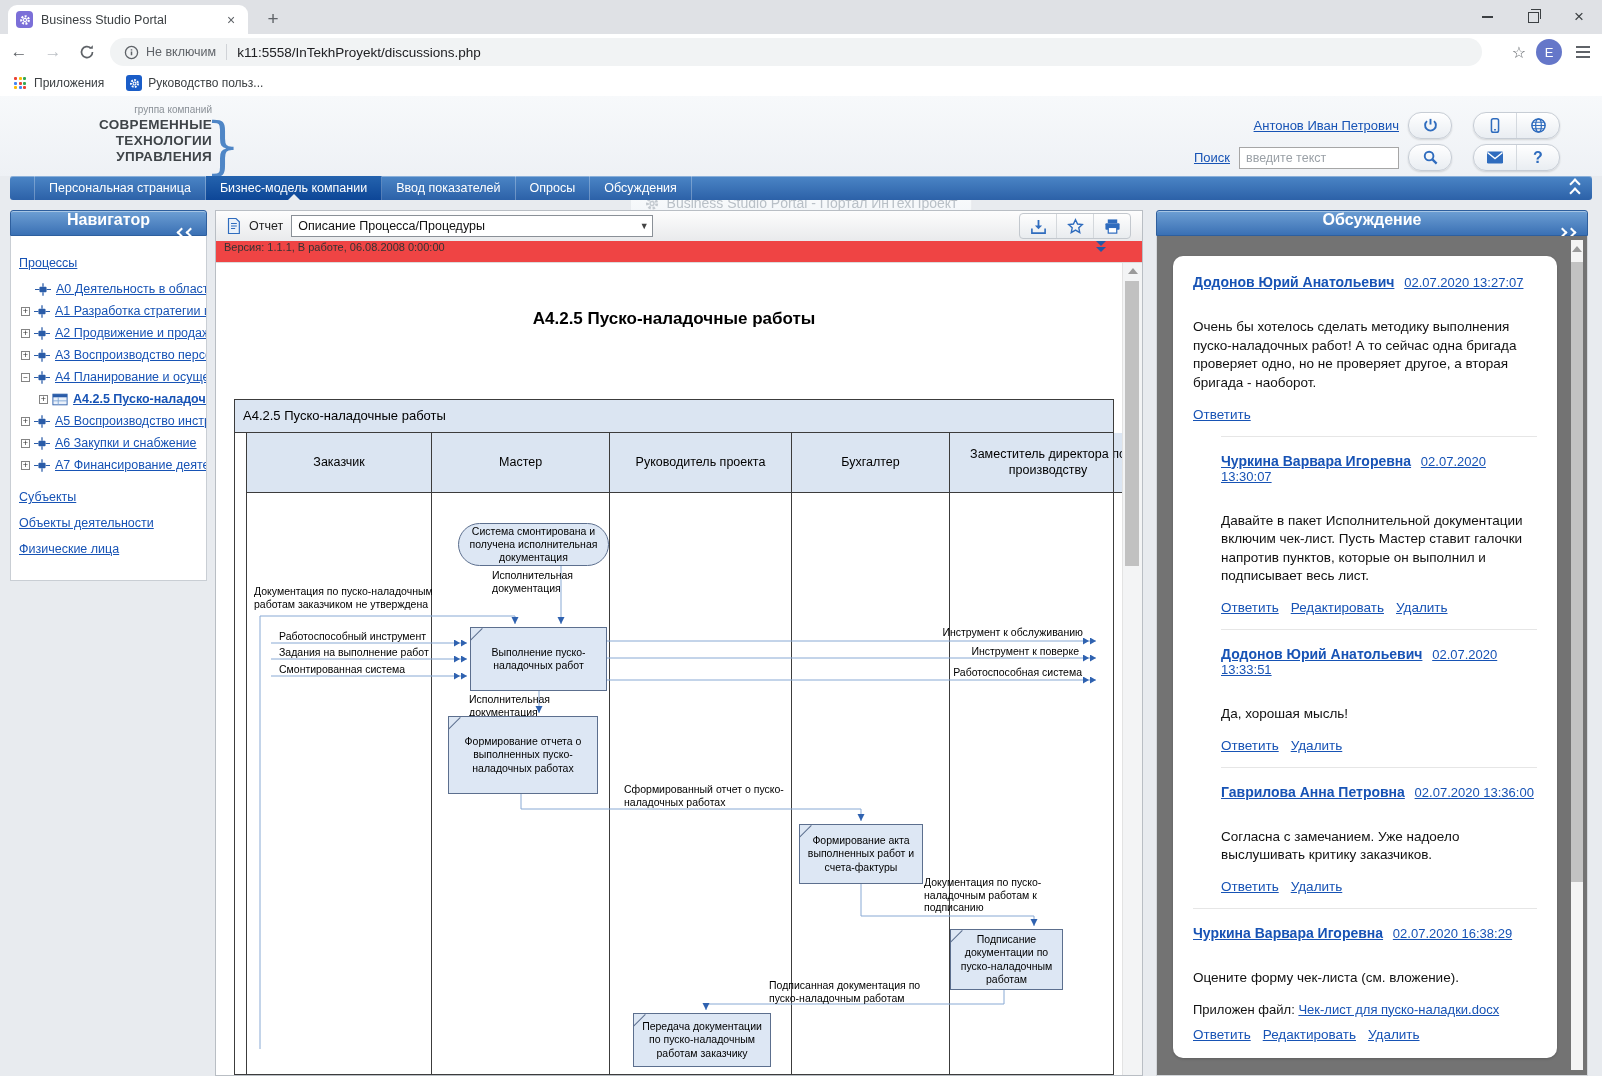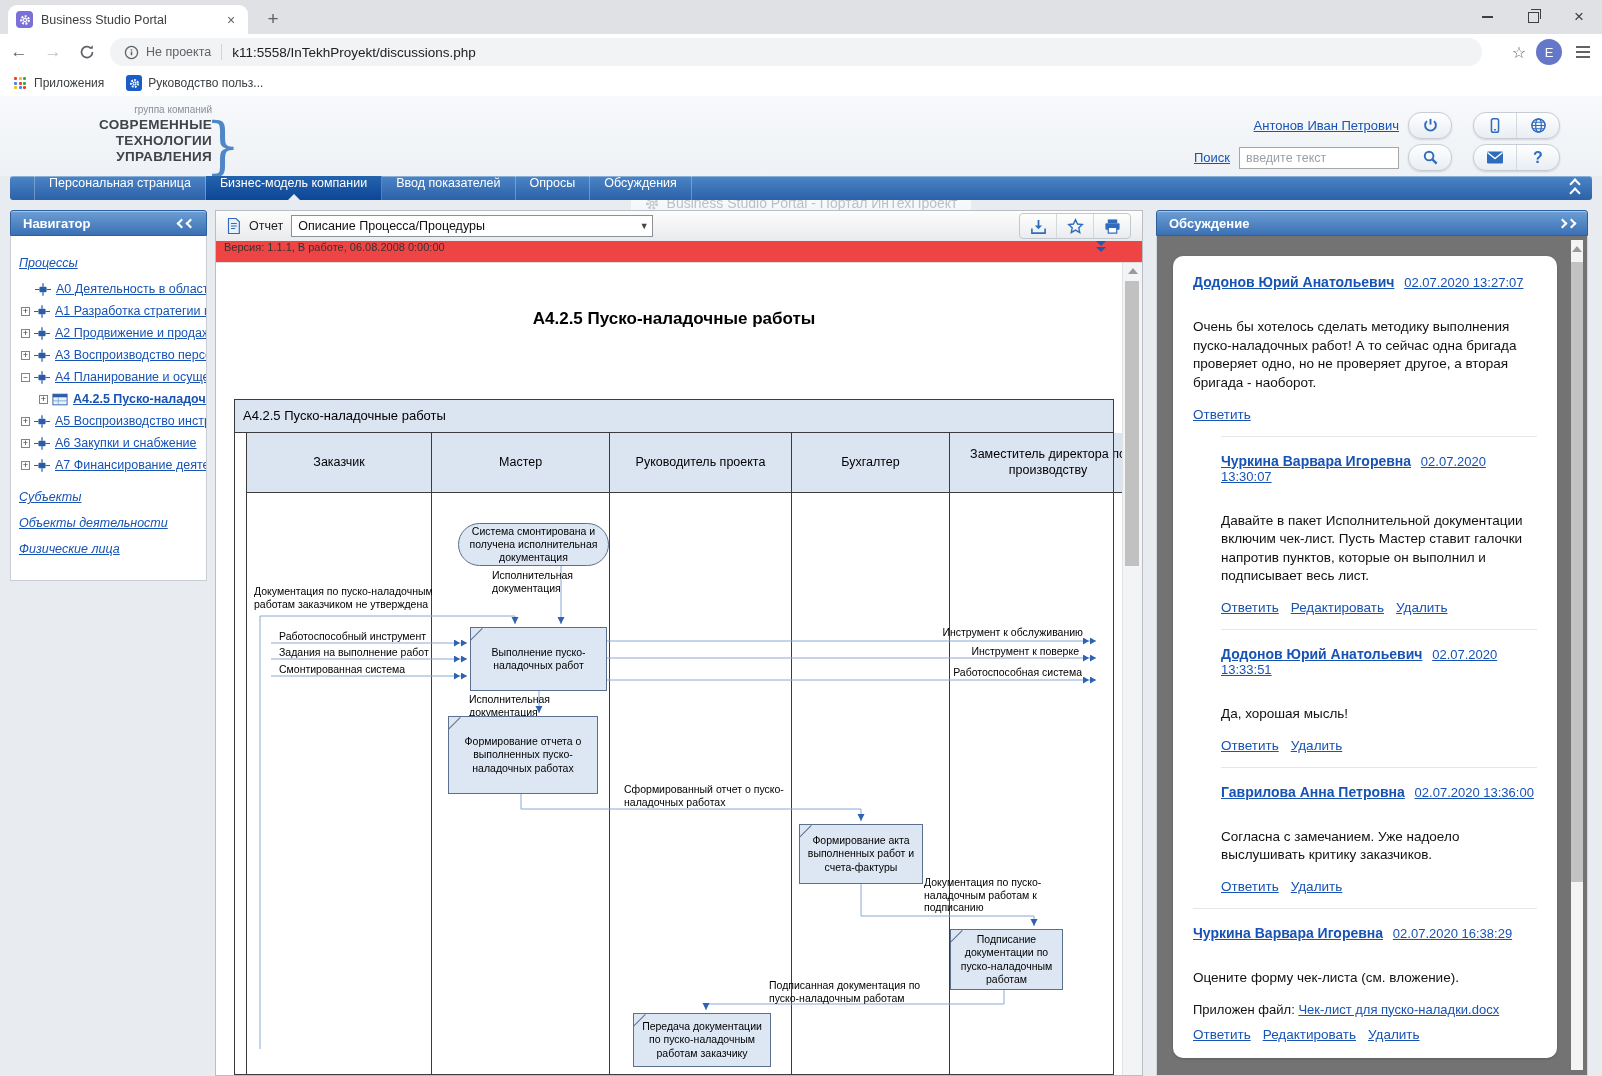--- a/index.html
+++ b/index.html
@@ -59,39 +59,39 @@
   .hgroup .hbtn{border:0;border-radius:0;box-shadow:none;background:transparent;}
   .hgroup .hbtn + .hbtn{border-left:1px solid #d4d9df;}
   .qmark{color:#2f6cbe;font-weight:bold;font-size:16px;}
   .qmark::before{content:"?";}
   .searchinput{width:146px;height:20px;border:1px solid #a6a6a6;font-size:12.5px;padding:0 6px;color:#333;font-family:"Liberation Sans",sans-serif;}
   .searchinput::placeholder{color:#9aa0a6;}
 
   
   .navbar{position:absolute;top:176px;left:10px;right:10px;height:24px;border-radius:3px;background:linear-gradient(#4b85c6,#2c61a8);box-shadow:inset 0 1px 0 rgba(255,255,255,.35);display:flex;align-items:stretch;font-size:12.5px;color:#fff;}
   .nav-lead{width:24px;}
-  .navtab{padding:0 14px;display:flex;border-right:1px solid rgba(255,255,255,.28);position:relative;white-space:nowrap;}
+  .navtab{padding:0 14px;display:flex;align-items:center;border-right:1px solid rgba(255,255,255,.28);position:relative;white-space:nowrap;}
   .navtab:first-of-type{border-left:1px solid rgba(255,255,255,.28);}
   .navtab.active{background:linear-gradient(#2463ae,#0d4697);}
   .navtab.active::after{content:"";position:absolute;left:50%;bottom:0;margin-left:-6px;border-left:6px solid transparent;border-right:6px solid transparent;border-bottom:6px solid #e9edf2;}
   .nav-collapse{margin-left:auto;display:flex;flex-direction:column;align-items:center;justify-content:center;width:34px;gap:1px;}
   .chv-up{width:6px;height:6px;border-left:2px solid #fff;border-top:2px solid #fff;transform:rotate(45deg);}
 
   
-  .phead{height:26px;background:linear-gradient(#6d9fd4,#3a70b4);border:1px solid #2e5f9e;border-radius:3px 3px 0 0;color:#fff;font-weight:bold;font-size:13px;display:flex;align-items:center;padding:0 12px;box-sizing:border-box;box-shadow:inset 0 1px 0 rgba(255,255,255,.4);}
+  .phead{height:26px;background:linear-gradient(#6d9fd4,#3a70b4);border:1px solid #2e5f9e;border-radius:3px 3px 0 0;color:#fff;font-weight:bold;font-size:16px;display:flex;align-items:center;padding:0 12px;box-sizing:border-box;box-shadow:inset 0 1px 0 rgba(255,255,255,.4);flex-direction:column;}
   .chl{width:5px;height:5px;border-left:2px solid #fff;border-bottom:2px solid #fff;transform:rotate(45deg);}
   .chr{width:5px;height:5px;border-left:2px solid #fff;border-bottom:2px solid #fff;transform:rotate(225deg);}
   .dbl{margin-left:auto;display:flex;gap:2px;}
 
   
   .sidebar{position:absolute;left:10px;top:210px;width:197px;}
   .side-body{background:#fff;border:1px solid #c9ced4;border-top:0;padding:12px 0 16px 8px;overflow:hidden;}
   .trow{display:flex;align-items:center;height:22px;white-space:nowrap;overflow:hidden;font-size:12.5px;}
   .trow a{color:#1753b5;text-decoration:underline;white-space:nowrap;}
-  .trow.rootitem{margin:4px 0;font-style:italic;}
+  .trow.rootitem{margin:4px 0;}
   .exp{flex:none;width:9px;height:9px;border:1px solid #848484;background:#fff;font-size:9px;line-height:7px;text-align:center;color:#333;margin-right:4px;box-sizing:border-box;}
   .exp.plus::before{content:"+";}
   .exp.minus::before{content:"−";font-size:8px;}
   .tico{flex:none;margin-right:5px;}
   .ind1{padding-left:2px;}
   .ind0{padding-left:16px;}
   .ind2{padding-left:20px;}
   .sel a{font-weight:bold;}
 
   
@@ -205,21 +205,21 @@
       <svg width="16" height="16" viewBox="0 0 16 16">
           <path d="M13.5 8a5.5 5.5 0 1 1-1.8-4" fill="none" stroke="#5f6368" stroke-width="1.7"></path>
           <path d="M13.8 1.2v3.6h-3.6z" fill="#5f6368"></path>
         </svg>
     </div>
     <div class="omnibox">
       <svg width="15" height="15" viewBox="0 0 16 16">
           <circle cx="8" cy="8" r="6.5" fill="none" stroke="#5f6368" stroke-width="1.4"></circle>
           <path d="M8 7v4M8 4.6v1.2" stroke="#5f6368" stroke-width="1.6"></path>
         </svg>
-      <span class="secure-label">Не проекта</span>
+      <span class="secure-label">Не включим</span>
       <span class="omnidiv"></span>
       <span class="urltext">k11:5558/InTekhProyekt/discussions.php</span>
     </div>
     <div class="right">
       <span class="star-ob"></span>
       <span class="avatar">E</span>
       <span class="menu3">
           <span></span>
           <span></span>
           <span></span>

